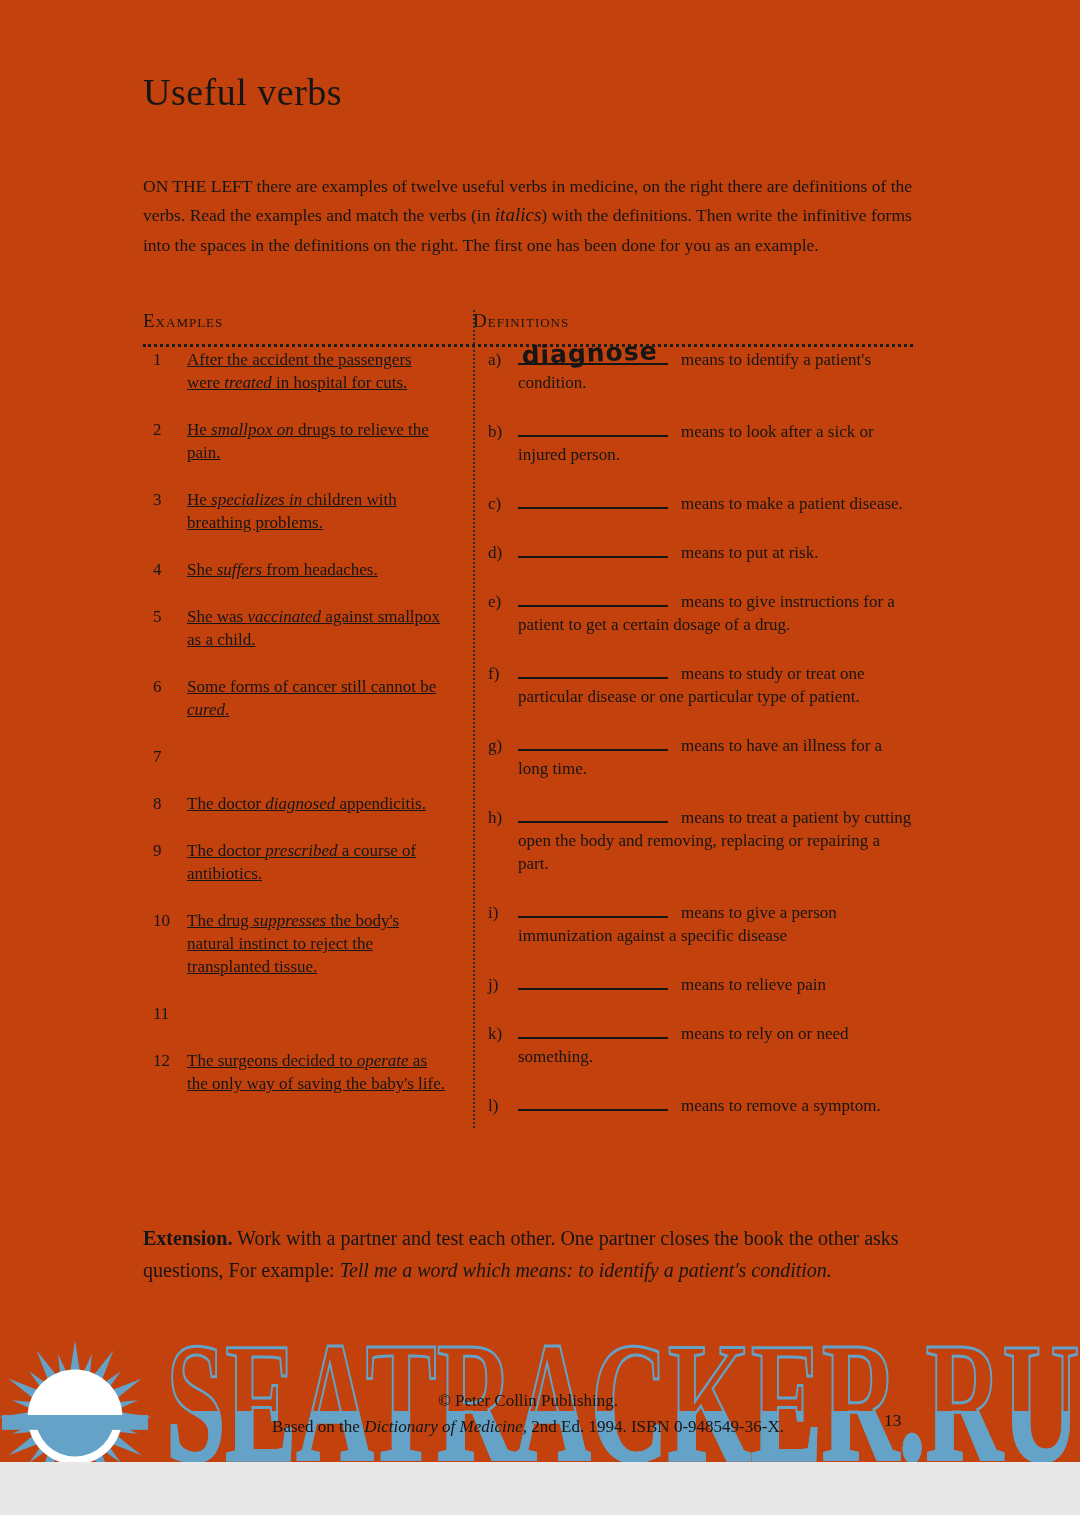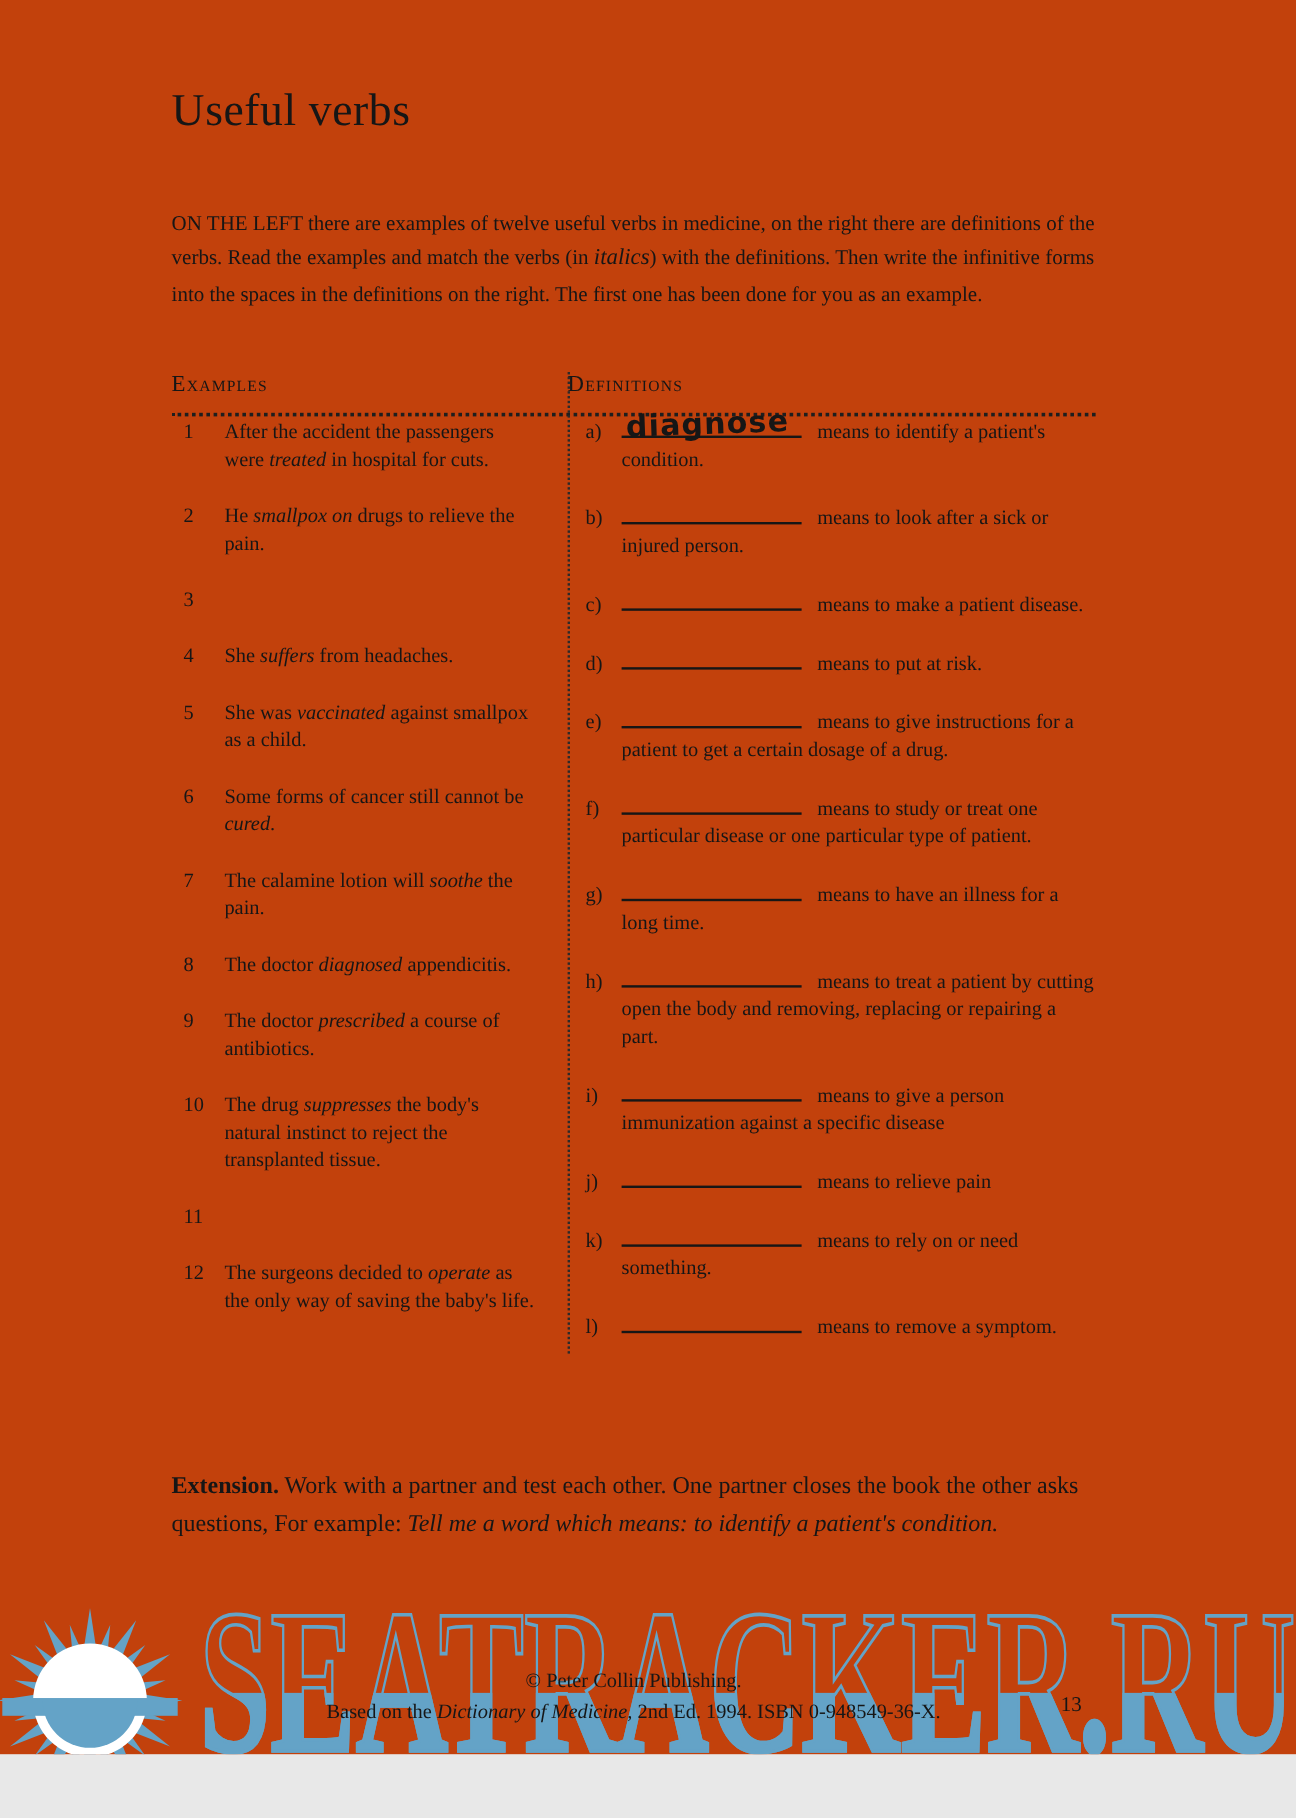--- a/index.html
+++ b/index.html
@@ -22,21 +22,21 @@
   .headers{display:flex;}
   .hdr{font-variant:small-caps;font-size:19px;letter-spacing:1px;}
   .hdr.left{width:330px;}
   .hdr.right{flex:1;}
   .hrule{position:absolute;top:34px;left:0;right:0;border-top:3px dotted #1e1e1e;}
   .cols{display:flex;padding-top:16px;}
   .col-left{width:330px;padding:0 28px 0 10px;box-sizing:border-box;}
   .col-right{flex:1;padding-left:15px;box-sizing:border-box;}
   .ex-item{display:flex;margin-bottom:24px;font-size:17px;line-height:23px;}
   .ex-item .num{width:34px;flex:0 0 34px;}
-  .ex-item .txt{flex:1;}
+  .ex-item .txt{flex:1;text-decoration:underline;}
   .def-item{display:flex;margin-bottom:26px;font-size:17px;line-height:23px;}
   .def-item .letter{width:30px;flex:0 0 30px;}
   .def-item .body{flex:1;}
   .blank{
     display:inline-block;width:150px;height:14px;margin-right:13px;
     border-bottom:2px solid #161616;position:relative;vertical-align:baseline;
   }
   .answer{
     position:absolute;left:4px;bottom:-4px;white-space:nowrap;
     font-family:"DejaVu Sans",sans-serif;font-weight:bold;font-size:25px;
@@ -88,40 +88,40 @@
             <span class="txt"><span>After the accident the passengers were </span><i>treated</i><span> in hospital for cuts.</span></span>
           </div>
 
           <div class="ex-item">
             <span class="num">2</span>
             <span class="txt"><span>He </span><i>smallpox on</i><span> drugs to relieve the pain.</span></span>
           </div>
 
           <div class="ex-item">
             <span class="num">3</span>
+            <span class="txt"><span>He </span><i>specializes in</i><span> children with breathing problems.</span></span>
           </div>
 
           <div class="ex-item">
             <span class="num">4</span>
             <span class="txt"><span>She </span><i>suffers</i><span>  from headaches.</span></span>
           </div>
 
           <div class="ex-item">
             <span class="num">5</span>
             <span class="txt"><span>She was </span><i>vaccinated</i><span> against smallpox as a child.</span></span>
           </div>
 
           <div class="ex-item">
             <span class="num">6</span>
             <span class="txt"><span>Some forms of cancer still cannot be </span><i>cured</i><span>.</span></span>
           </div>
 
           <div class="ex-item">
             <span class="num">7</span>
-            <span class="txt"><span>The calamine lotion will </span><i>soothe</i><span> the pain.</span></span>
           </div>
 
           <div class="ex-item">
             <span class="num">8</span>
             <span class="txt"><span>The doctor </span><i>diagnosed</i><span> appendicitis.</span></span>
           </div>
 
           <div class="ex-item">
             <span class="num">9</span>
             <span class="txt"><span>The doctor </span><i>prescribed</i><span> a course of antibiotics.</span></span>

